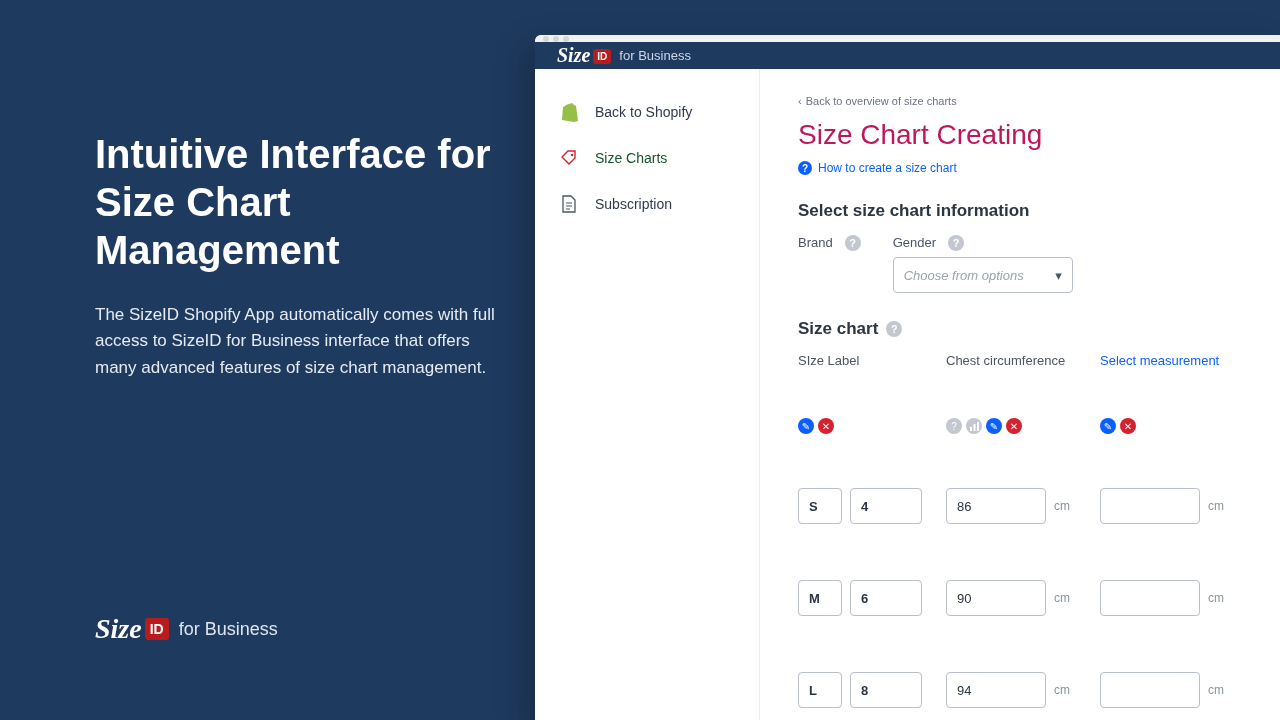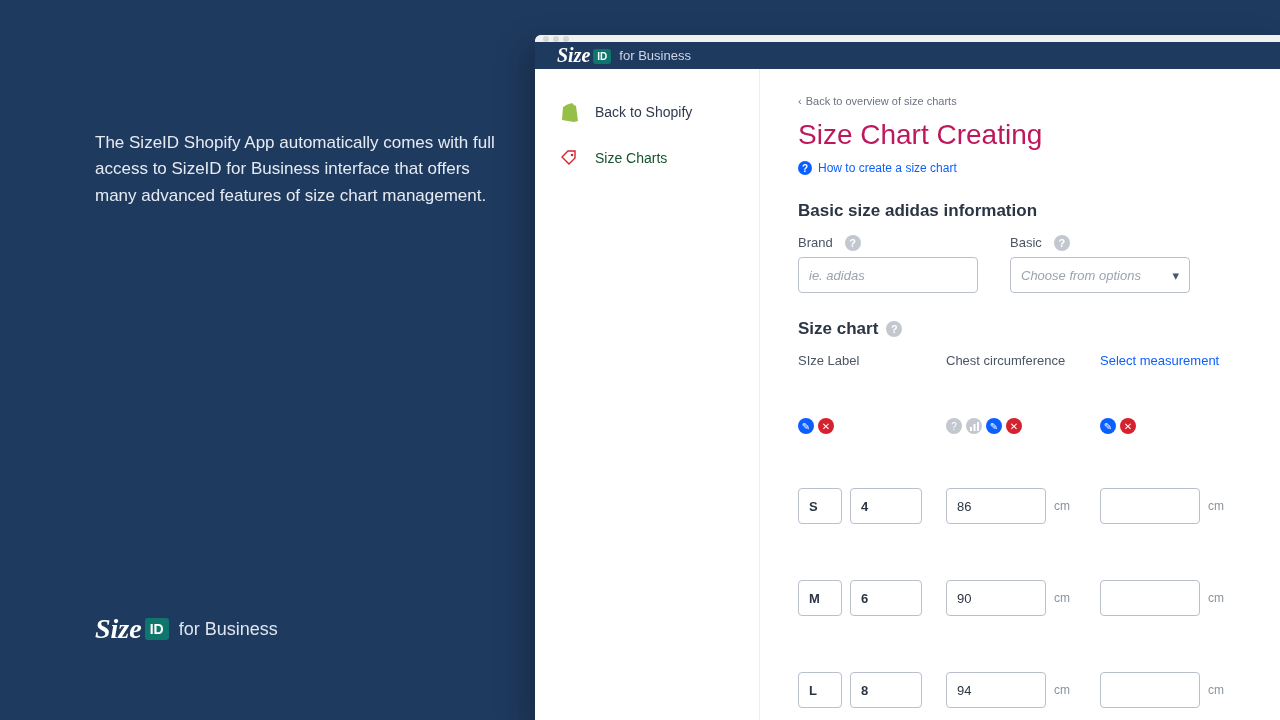--- a/index.html
+++ b/index.html
@@ -35,21 +35,21 @@
     color: #fff;
   }
   .brand-logo {
     font-style: italic;
     font-weight: 700;
     font-size: 28px;
     font-family: Georgia, "Times New Roman", serif;
   }
   .brand-logo .id-badge {
     display: inline-block;
-    background: #0f766e;
+    background: #b91c1c;
     color: #fff;
     font-style: normal;
     font-family: -apple-system, sans-serif;
     font-size: 14px;
     font-weight: 700;
     padding: 3px 5px;
     border-radius: 3px;
     margin-left: 3px;
     vertical-align: 4px;
   }
@@ -183,20 +183,21 @@
   .cell-s { width:44px; font-weight:600; }
   .cell-m { width:72px; font-weight:600; }
   .cell-w { width:100px; }
   .unit { font-size:12px; color:#8a93a0; width:22px; }
   svg { display:block; }
 </style>
 </head>
 <body>
 
 <div class="left-panel">
+  <h1>Intuitive Interface for Size Chart Management</h1>
   <p>The SizeID Shopify App automatically comes with full access to SizeID for Business interface that offers many advanced features of size chart management.</p>
 </div>
 
 <div class="brand-bottom">
   <span class="brand-logo">
     <span>Size</span><span class="id-badge">ID</span>
   </span>
   <span class="brand-suffix">for Business</span>
 </div>
 
@@ -224,47 +225,55 @@
       </div>
       <div class="sidebar-item active">
         <span class="icon">
           <svg width="18" height="18" viewBox="0 0 18 18">
               <path d="M2 8l6-6h7v7l-6 6-7-7z" fill="none" stroke="#d4232f" stroke-width="1.4"></path>
               <circle cx="12" cy="6" r="1.3" fill="#d4232f"></circle>
             </svg>
         </span>
         <span>Size Charts</span>
       </div>
+      <div class="sidebar-item">
+        <span class="icon">
+          <svg width="16" height="18" viewBox="0 0 16 18">
+              <path d="M2 1h8l4 4v12H2z" fill="none" stroke="#4a5565" stroke-width="1.3"></path>
+              <path d="M5 8h6M5 11h6M5 14h4" stroke="#4a5565" stroke-width="1.2"></path>
+            </svg>
+        </span>
+        <span>Subscription</span>
+      </div>
     </div>
 
     <div class="main">
       <div class="back-link">
         <span>‹</span>
         <span>Back to overview of size charts</span>
       </div>
       <h2 class="page-title">Size Chart Creating</h2>
       <div class="help-link">
         <span class="qmark">?</span>
         <span>How to create a size chart</span>
       </div>
 
       <div class="section-title">
-        <span>Basic size adidas information</span>
+        <span>Select size chart information</span>
       </div>
       <div class="form-row">
         <div class="form-field">
           <label>
             <span>Brand</span>
             <span class="hint-badge">?</span>
           </label>
-          <input class="txt-input" style="width: 180px;" placeholder="ie. adidas">
         </div>
         <div class="form-field">
           <label>
-            <span>Basic</span>
+            <span>Gender</span>
             <span class="hint-badge">?</span>
           </label>
           <div class="select">
             <span>Choose from options</span>
             <span style="font-style:normal;color:#4a5565">▾</span>
           </div>
         </div>
       </div>
 
       <div class="section-title">

